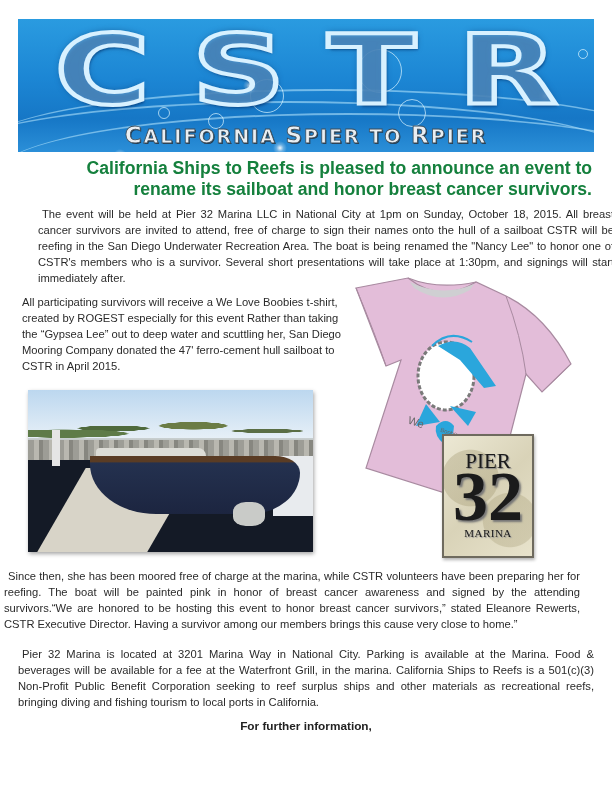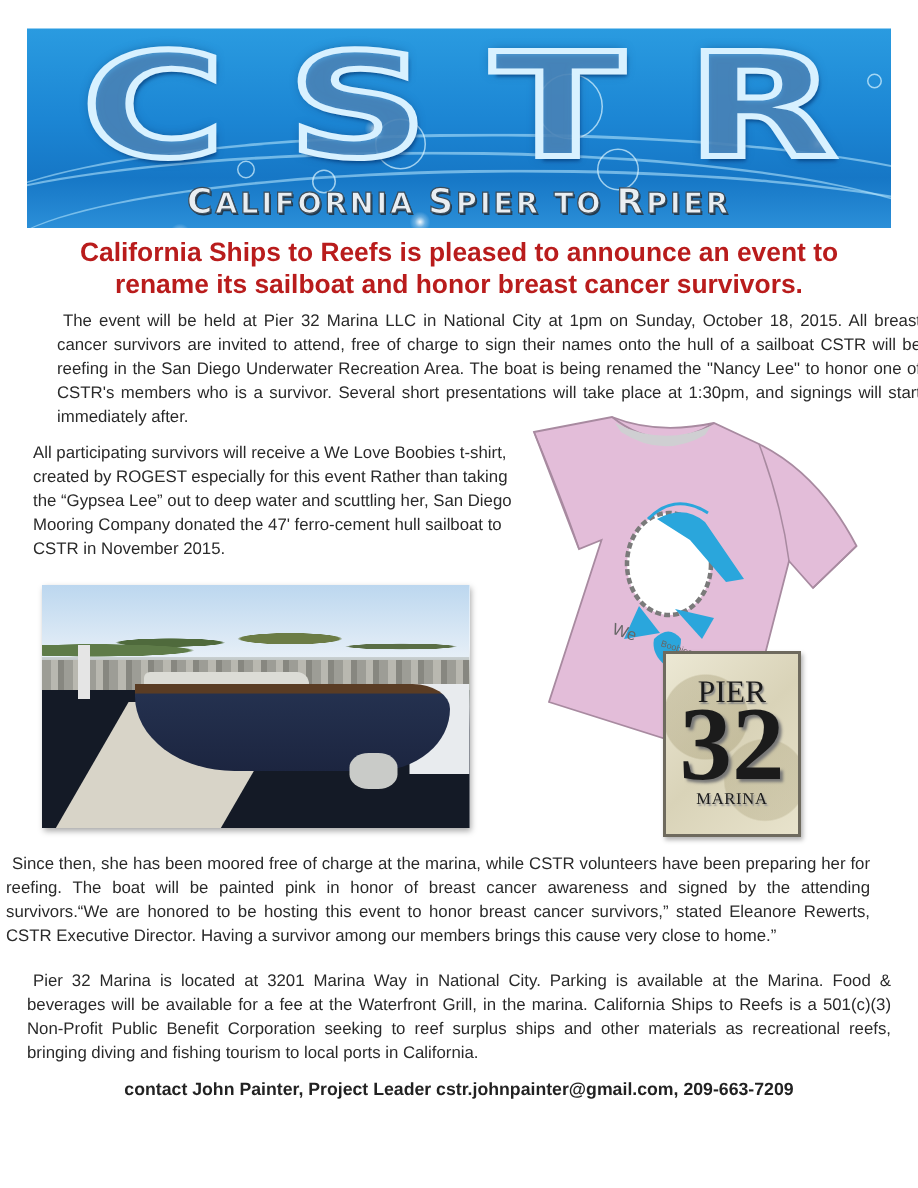--- a/index.html
+++ b/index.html
@@ -39,23 +39,23 @@
     position: absolute; left: 0; right: 0; top: 103px; text-align: center;
     font-family: "DejaVu Sans", sans-serif; font-weight: bold; font-size: 19px; letter-spacing: 2px;
     color: #e9eef2;
     -webkit-text-stroke: 0.8px #3b4d5c;
     text-shadow: 1px 1px 0 #223a4f;
   }
   .banner-sub .cap { font-size: 23px; }
 
   
   .headline {
-    position: absolute; left: 20px; right: 20px; top: 158px; text-align: center;
+    position: absolute; left: 20px; right: 20px; top: 158px; text-align: right;
     font-family: "Liberation Sans", sans-serif; font-weight: bold; font-size: 17.6px; line-height: 21px;
-    color: #b91c1c;
+    color: #15803d;
   }
 
   .para {
     position: absolute; font-family: "Liberation Sans", sans-serif; font-size: 11.2px; line-height: 16px;
     color: #2a2a2a;
   }
   .p1 { left: 18px; top: 206px; width: 576px; text-align: justify; text-indent: 4px; margin-left: 20px; }
   .p2 { left: 22px; top: 294px; width: 330px; }
   .p3 { left: 4px; top: 568px; width: 576px; text-align: justify; text-indent: 4px; }
   .p4 { left: 18px; top: 646px; width: 576px; text-align: justify; text-indent: 4px; }
@@ -142,21 +142,21 @@
     <span class="cap">R</span><span>PIER</span>
   </div>
 </div>
 
 <div class="headline">
   <div>California Ships to Reefs is pleased to announce an event to</div>
   <div>rename its sailboat and honor breast cancer survivors.</div>
 </div>
 
 <p class="para p1">The event will be held at Pier 32 Marina LLC in National City at 1pm on Sunday, October 18, 2015.  All breast cancer survivors are invited to attend, free of charge to sign their names onto the hull of a sailboat CSTR will be reefing in the San Diego Underwater Recreation Area. The boat is being renamed the "Nancy Lee" to honor one of CSTR's members who is a survivor. Several short presentations will take place at 1:30pm, and signings will start immediately after.</p>
-<p class="para p2">All participating survivors will receive a We Love Boobies t-shirt, created by ROGEST especially for this event Rather than taking the “Gypsea Lee” out to deep water and scuttling her, San Diego Mooring Company donated the 47' ferro-cement hull sailboat to CSTR in November 2015.</p>
+<p class="para p2">All participating survivors will receive a We Love Boobies t-shirt, created by ROGEST especially for this event Rather than taking the “Gypsea Lee” out to deep water and scuttling her, San Diego Mooring Company donated the 47' ferro-cement hull sailboat to CSTR in April 2015.</p>
 
 <div class="tshirt">
   <svg viewBox="0 0 250 230">
     <path d="M10 12 L62 2 Q92 14 130 6 L160 20 Q200 40 225 88 L196 116 L180 98 L162 168 Q150 215 140 230 L20 192 L55 84 L40 90 Z" fill="#e3bdd9" stroke="#a88aa0" stroke-width="1.2"></path>
     <path d="M62 2 Q95 28 130 6" fill="none" stroke="#a88aa0" stroke-width="1.2"></path>
     <path d="M64 6 Q96 22 128 8 L124 14 Q96 30 68 12 Z" fill="#cfcfd2"></path>
     <path d="M10 12 Q30 60 40 90" fill="none" stroke="#a88aa0" stroke-width="1"></path>
     <path d="M225 88 L196 116" fill="none" stroke="#a88aa0" stroke-width="1"></path>
     <path d="M160 20 Q175 60 180 98" fill="none" stroke="#a88aa0" stroke-width="1"></path>
 
@@ -187,14 +187,14 @@
 <div class="pier-logo">
   <span class="pier">PIER</span>
   <span class="num">32</span>
   <span class="marina">MARINA</span>
 </div>
 
 <p class="para p3">Since then, she has been moored free of charge at the marina, while CSTR volunteers have been preparing her for reefing.  The boat will be painted pink in honor of breast cancer awareness and signed by the attending survivors.“We are honored to be hosting this event to honor breast cancer survivors,” stated Eleanore Rewerts, CSTR Executive Director.  Having a survivor among our members brings this cause very close to home.”</p>
 <p class="para p4">Pier 32 Marina is located at 3201 Marina Way in National City. Parking is available at the Marina. Food &amp; beverages will be available for a fee at the Waterfront Grill, in the marina. California Ships to Reefs is a 501(c)(3) Non-Profit Public Benefit Corporation seeking to reef surplus ships and other materials as recreational reefs, bringing diving and fishing tourism to local ports in California.</p>
 
 <div class="footer">
-  <div>contact John Painter, Project Leader cstr.johnpainter@gmail.com,  209-663-7209</div>
+  <div>For further information,</div>
 </div>
 
 </body></html>

